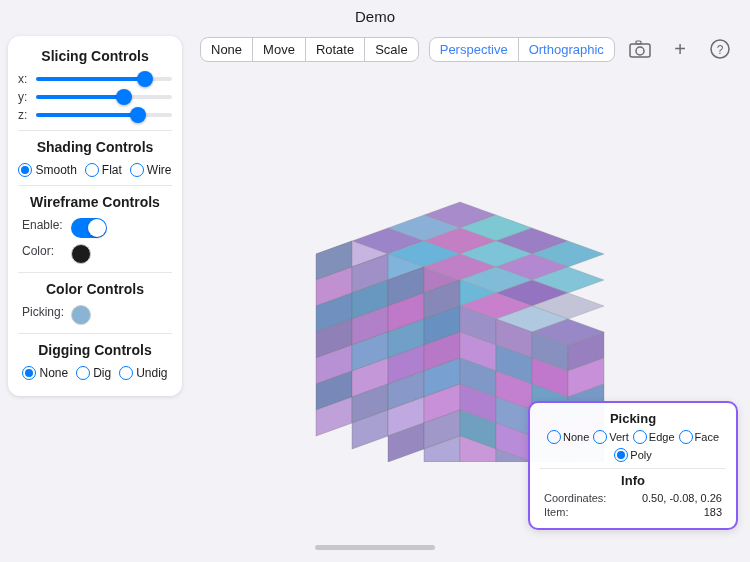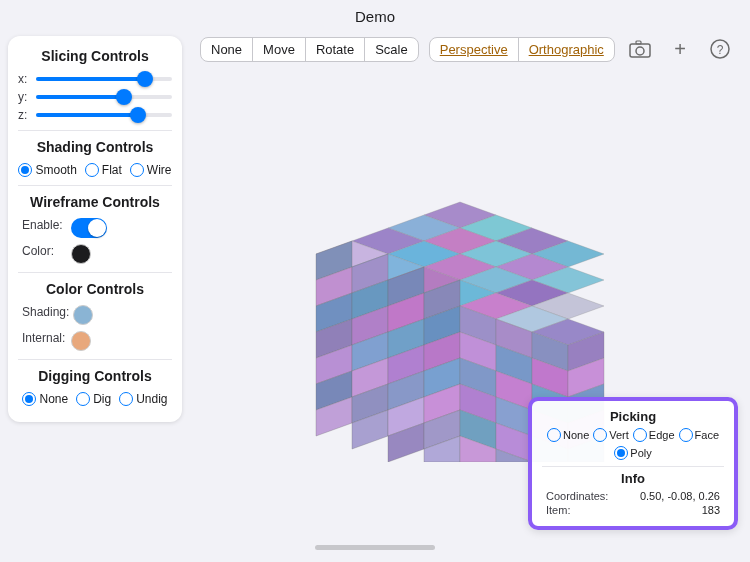--- a/index.html
+++ b/index.html
@@ -52,23 +52,22 @@
       border-radius: 8px;
       overflow: hidden;
       background: #fff;
     }
     .view-group button {
       border: none;
       background: transparent;
       padding: 4px 10px;
       font-size: 13px;
       cursor: pointer;
-      color: #a16207;
+      color: #3b82f6;
       border-right: 1px solid #c7c7cc;
-      text-decoration: underline;
     }
     .view-group button:last-child { border-right: none; text-align: right; }
 
     .toolbar-icons {
       display: flex;
       gap: 12px;
       align-items: center;
     }
     .toolbar-icon {
       width: 28px;
@@ -244,21 +243,21 @@
       opacity: 0.2;
     }
 
     
     .info-panel {
       position: absolute;
       bottom: 32px;
       right: 12px;
       width: 210px;
       background: rgba(255,255,255,0.95);
-      border: 4px solid #8b5cf6;
+      border: 2px solid #8b5cf6;
       border-radius: 10px;
       padding: 8px 10px;
       box-shadow: 0 2px 8px rgba(0,0,0,0.12);
     }
     .info-section-title {
       text-align: center;
       font-size: 13px;
       font-weight: 600;
       color: #1c1c1e;
       margin-bottom: 4px;
@@ -387,26 +386,22 @@
   </div>
   <div class="control-row">
     <span class="control-label">Color:</span>
     <div class="color-swatch" style="background:#1c1c1e; border:1px solid #ccc;"></div>
   </div>
 
   <div class="divider"></div>
 
   <div class="section-title">Color Controls</div>
   <div class="control-row">
-    <span class="control-label">Shading:</span>
+    <span class="control-label">Picking:</span>
     <div class="color-swatch" style="background:#8ab4d4; border:1px solid #ccc;"></div>
-  </div>
-  <div class="control-row">
-    <span class="control-label">Internal:</span>
-    <div class="color-swatch" style="background:#e8a87c; border:1px solid #ccc;"></div>
   </div>
 
   <div class="divider"></div>
 
   <div class="section-title">Digging Controls</div>
   <div class="radio-group">
     <div class="radio-item">
       <div class="radio-circle checked"></div>
       <span>None</span>
     </div>

